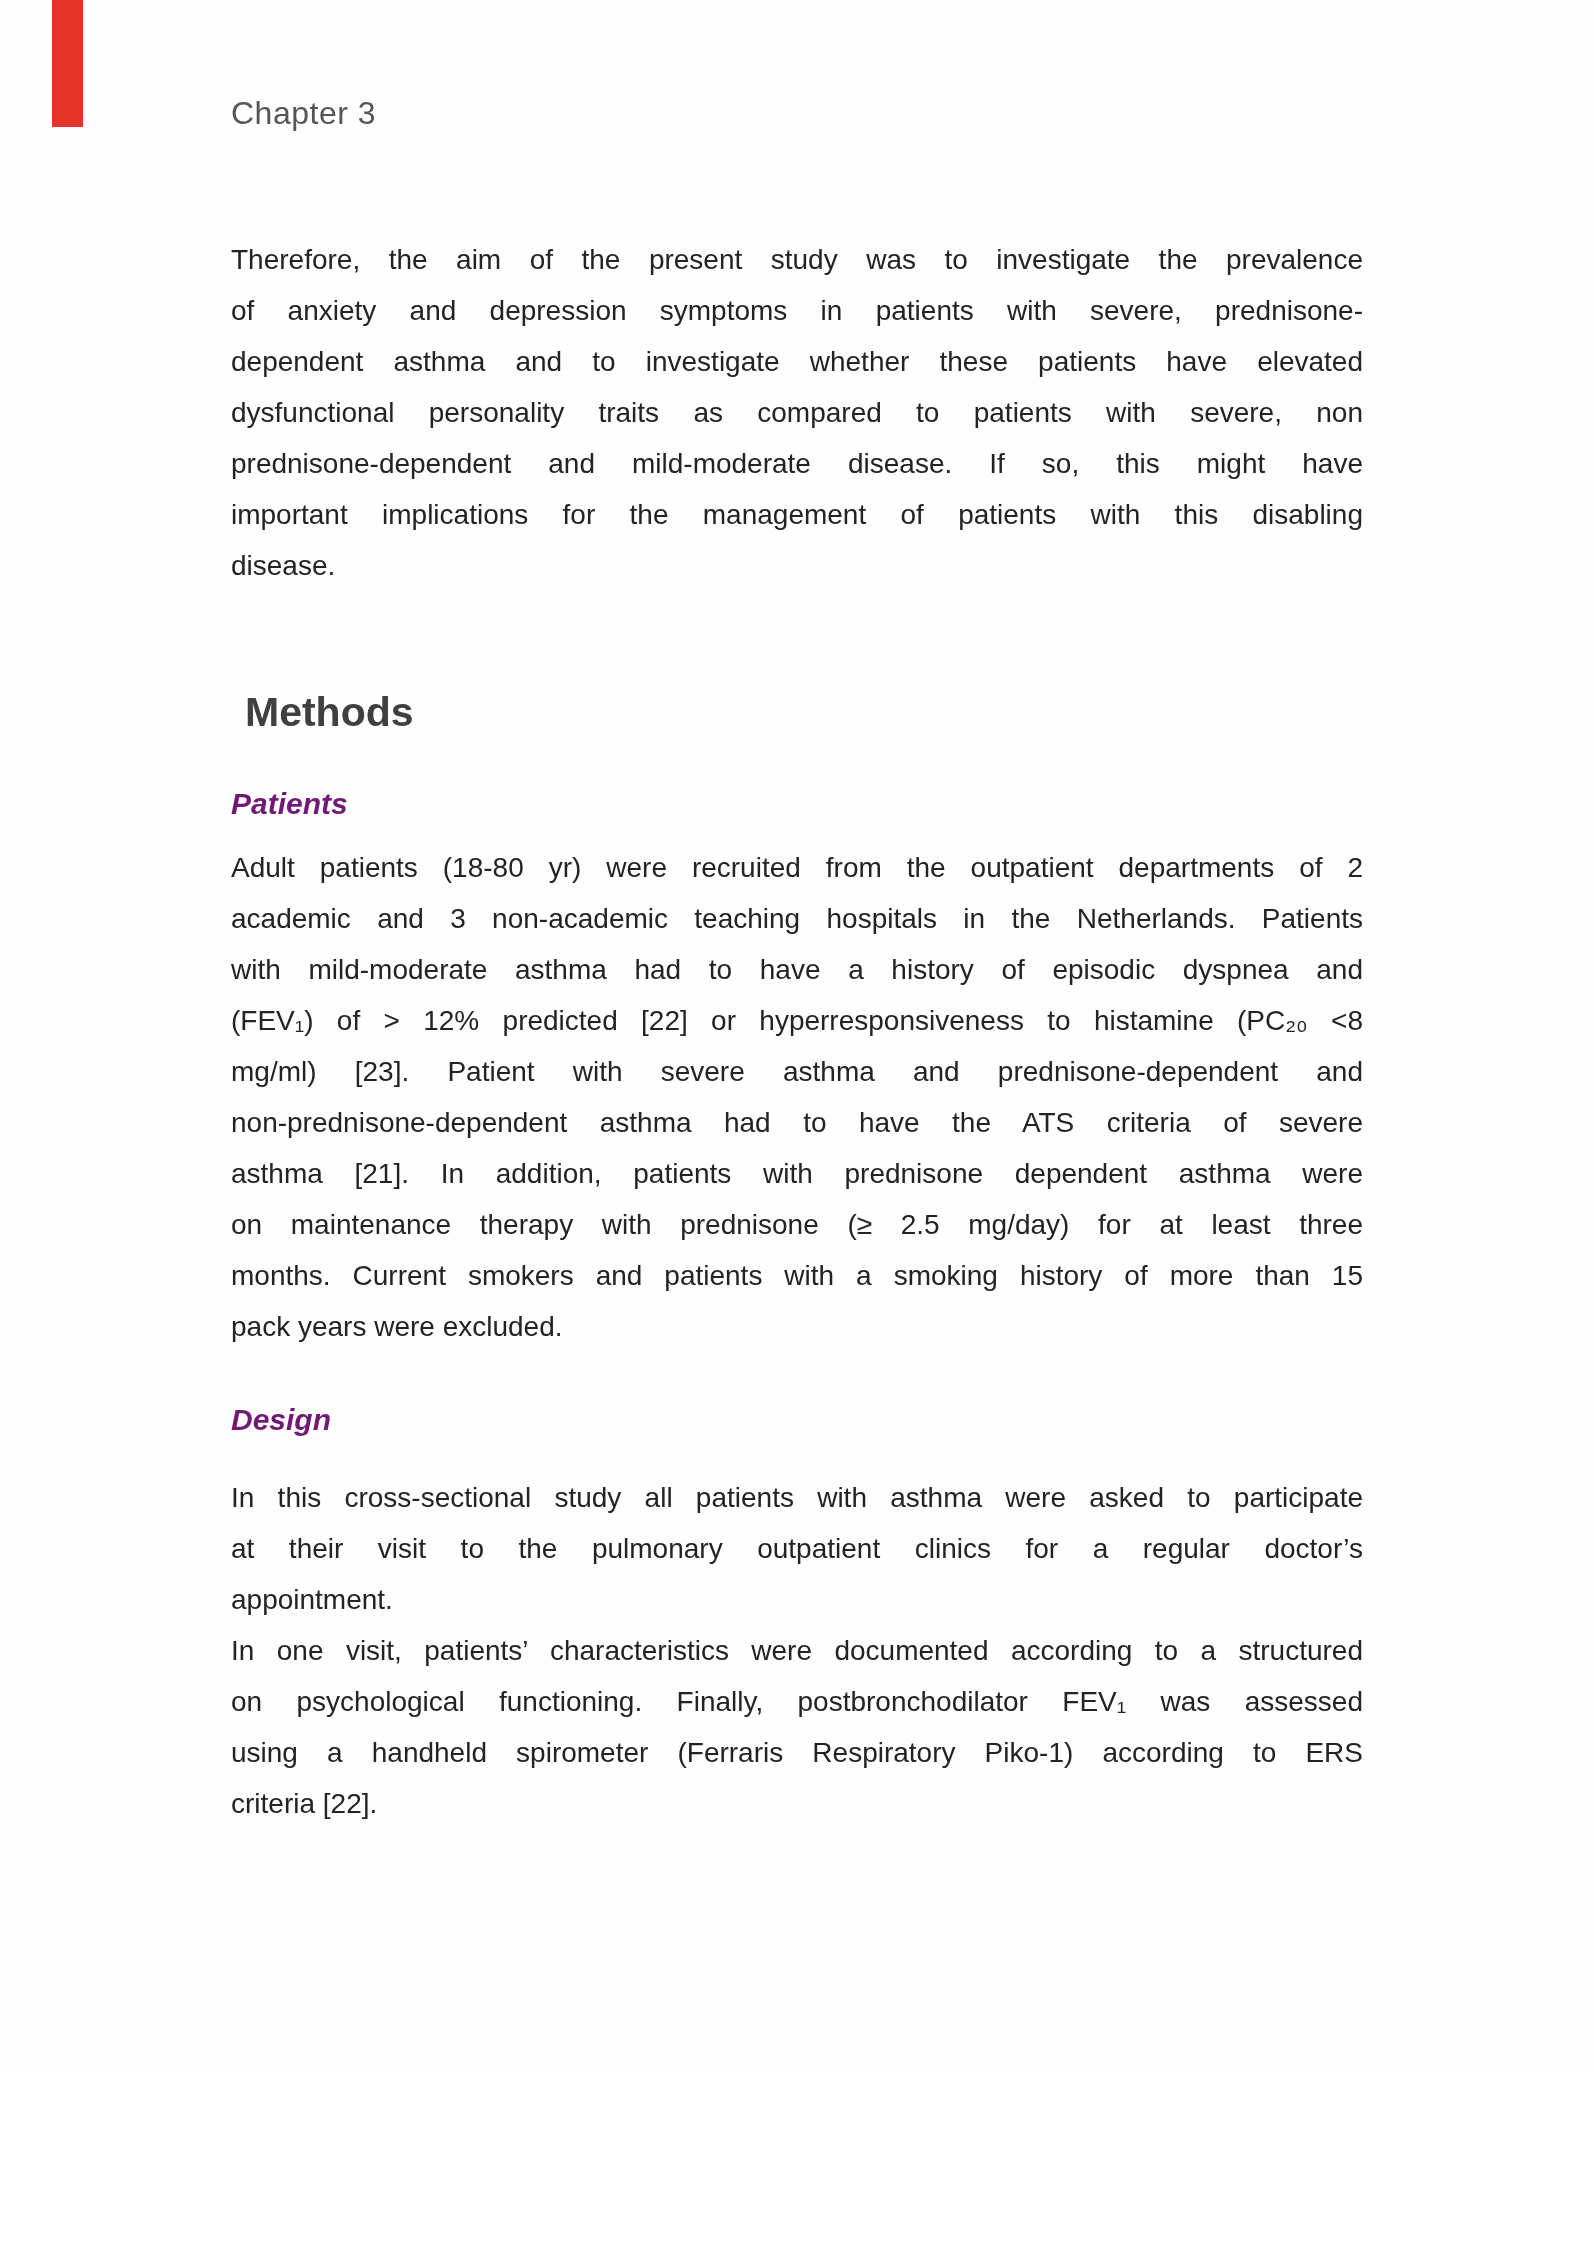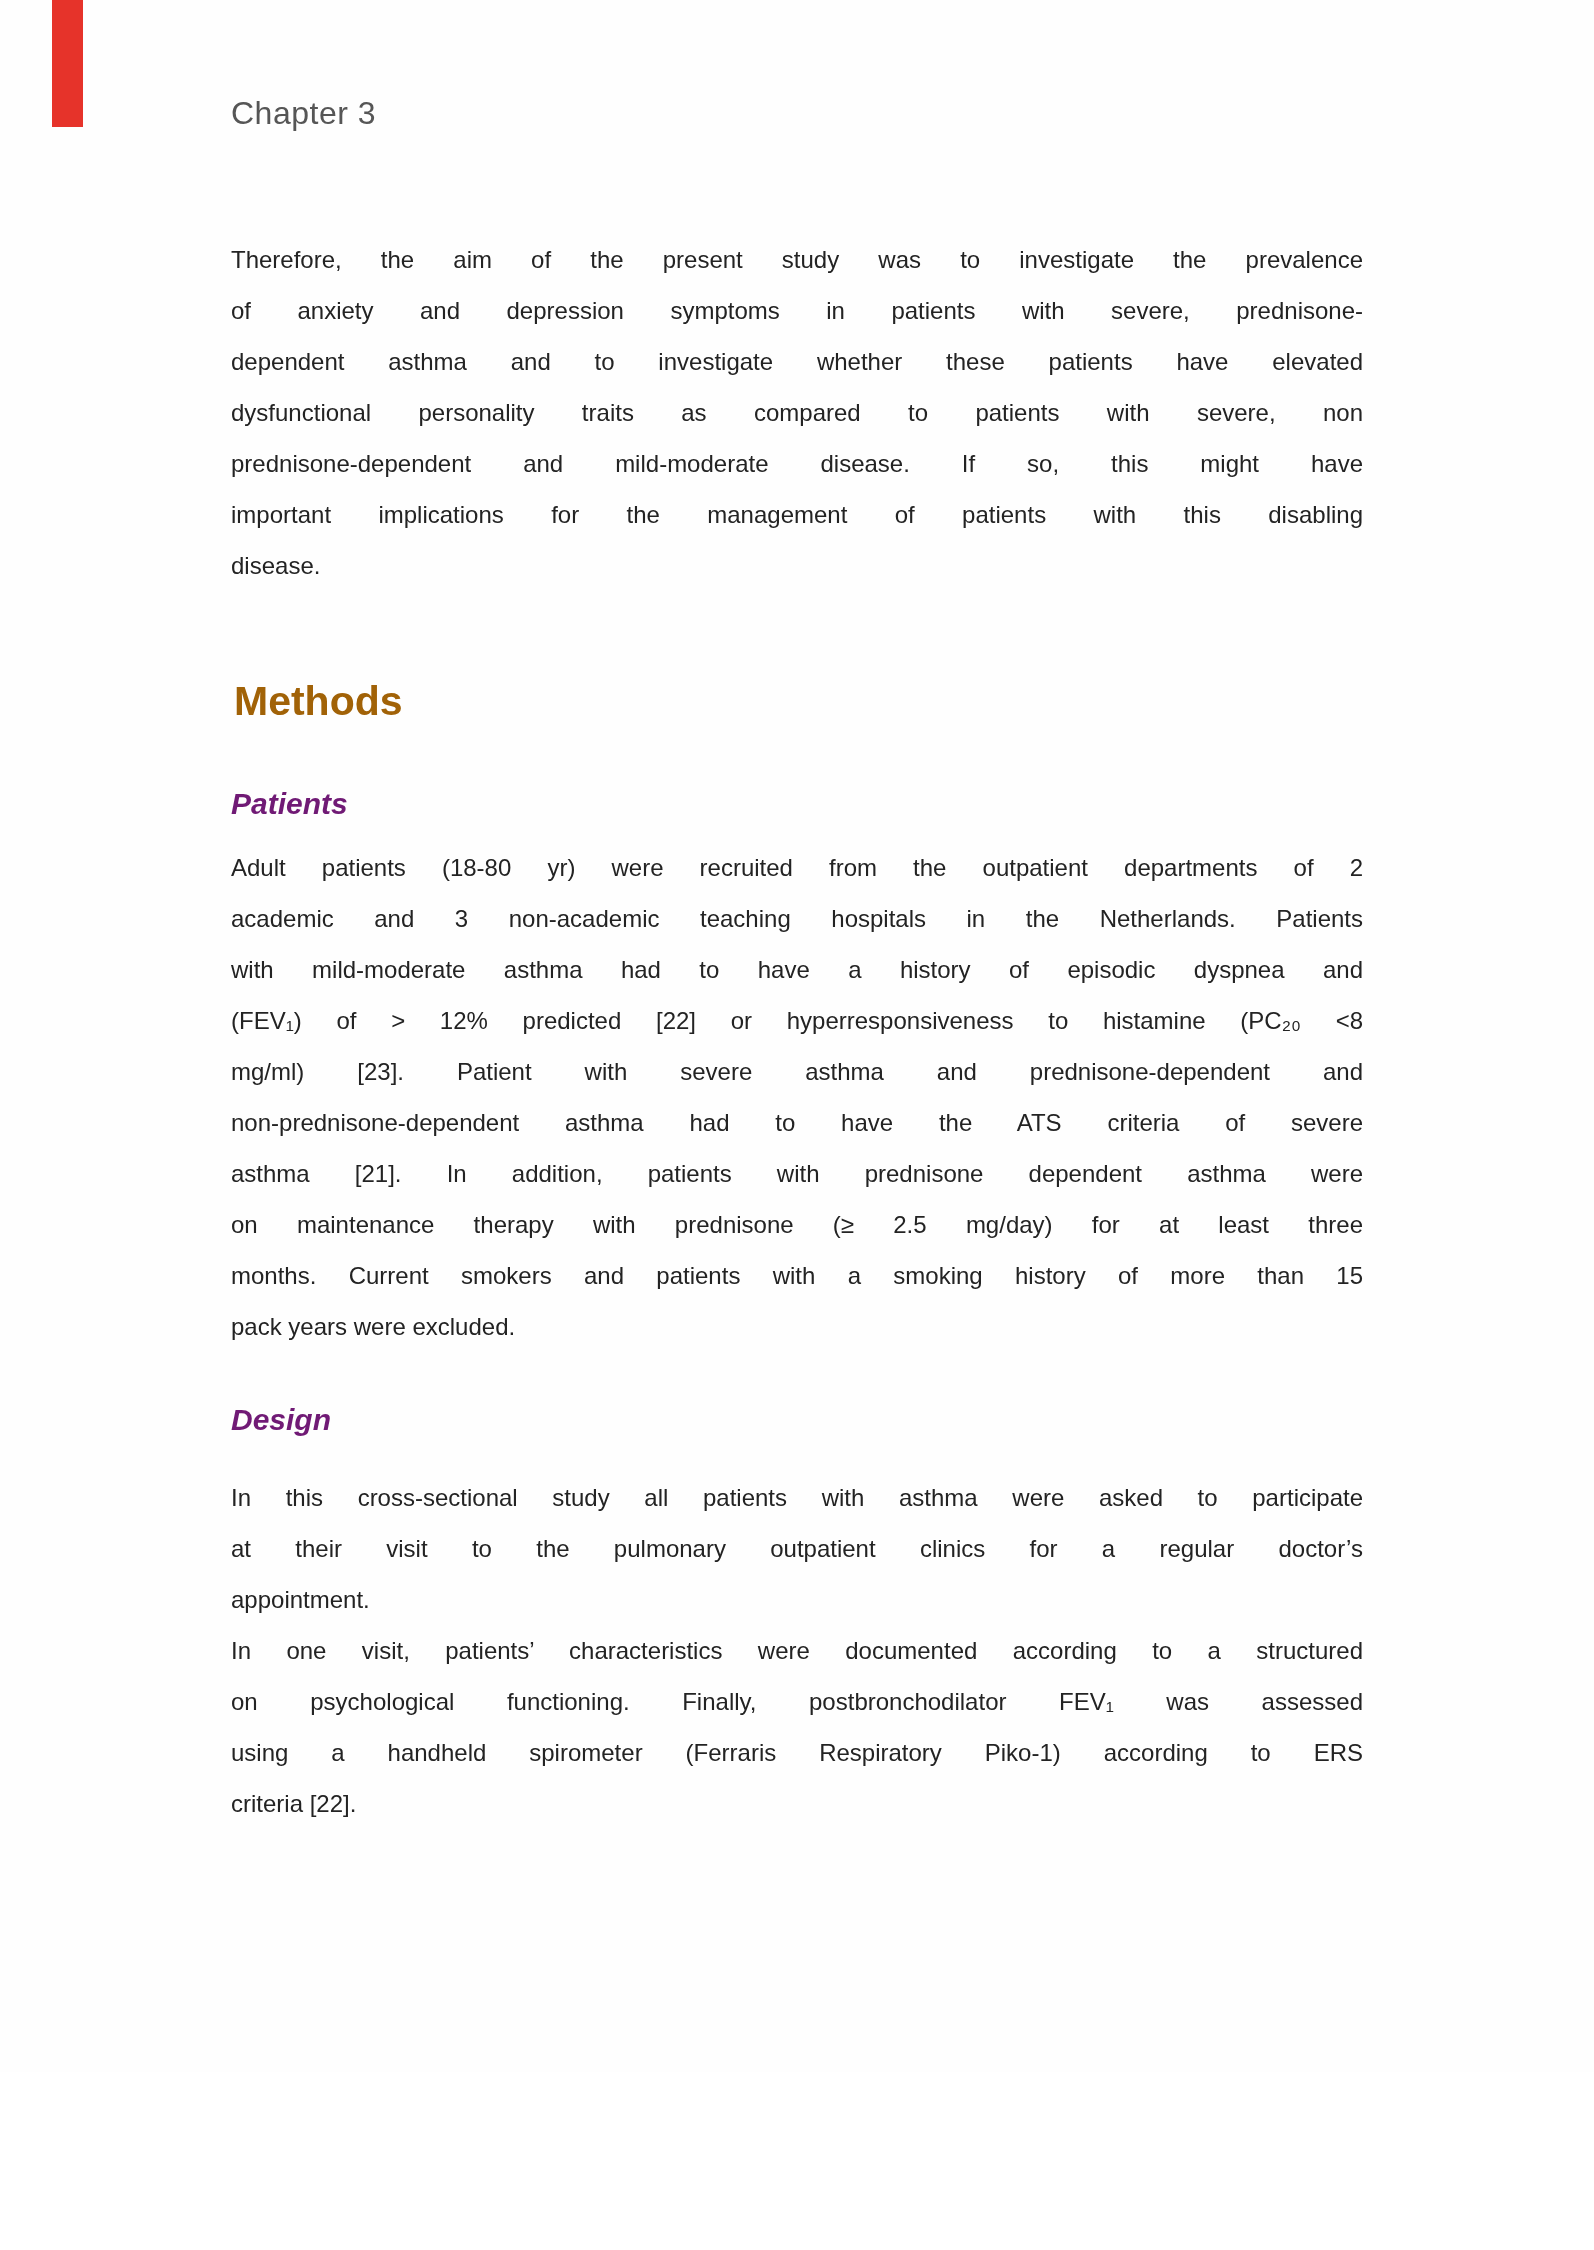--- a/index.html
+++ b/index.html
@@ -21,43 +21,43 @@
     position:absolute;
     left:231px;top:96px;
     font-size:32px;line-height:34px;
     font-weight:400;
     color:#565656;
     letter-spacing:0.5px;
   }
   .para{
     position:absolute;
     left:231px;width:1132px;
-    font-size:24px;
+    font-size:28px;
     line-height:51px;
     color:#232323;
   }
   .para .pline{
     text-align:justify;
     text-align-last:justify;
     white-space:normal;
     height:51px;
     overflow:visible;
   }
   .para .pline.last{
     text-align:left;
     text-align-last:left;
   }
   .intro-para{top:234px;}
   .methods-heading{
     position:absolute;
     left:231px;top:674px;
-    margin:3px;
+    margin:14px;
     font-size:41px;line-height:48px;
     font-weight:700;
-    color:#a16207;
+    color:#404040;
   }
   .sub-heading{
     position:absolute;
     left:231px;
     margin:0;
     font-size:30px;line-height:40px;
     font-weight:700;
     font-style:italic;
     color:#701a75;
   }

